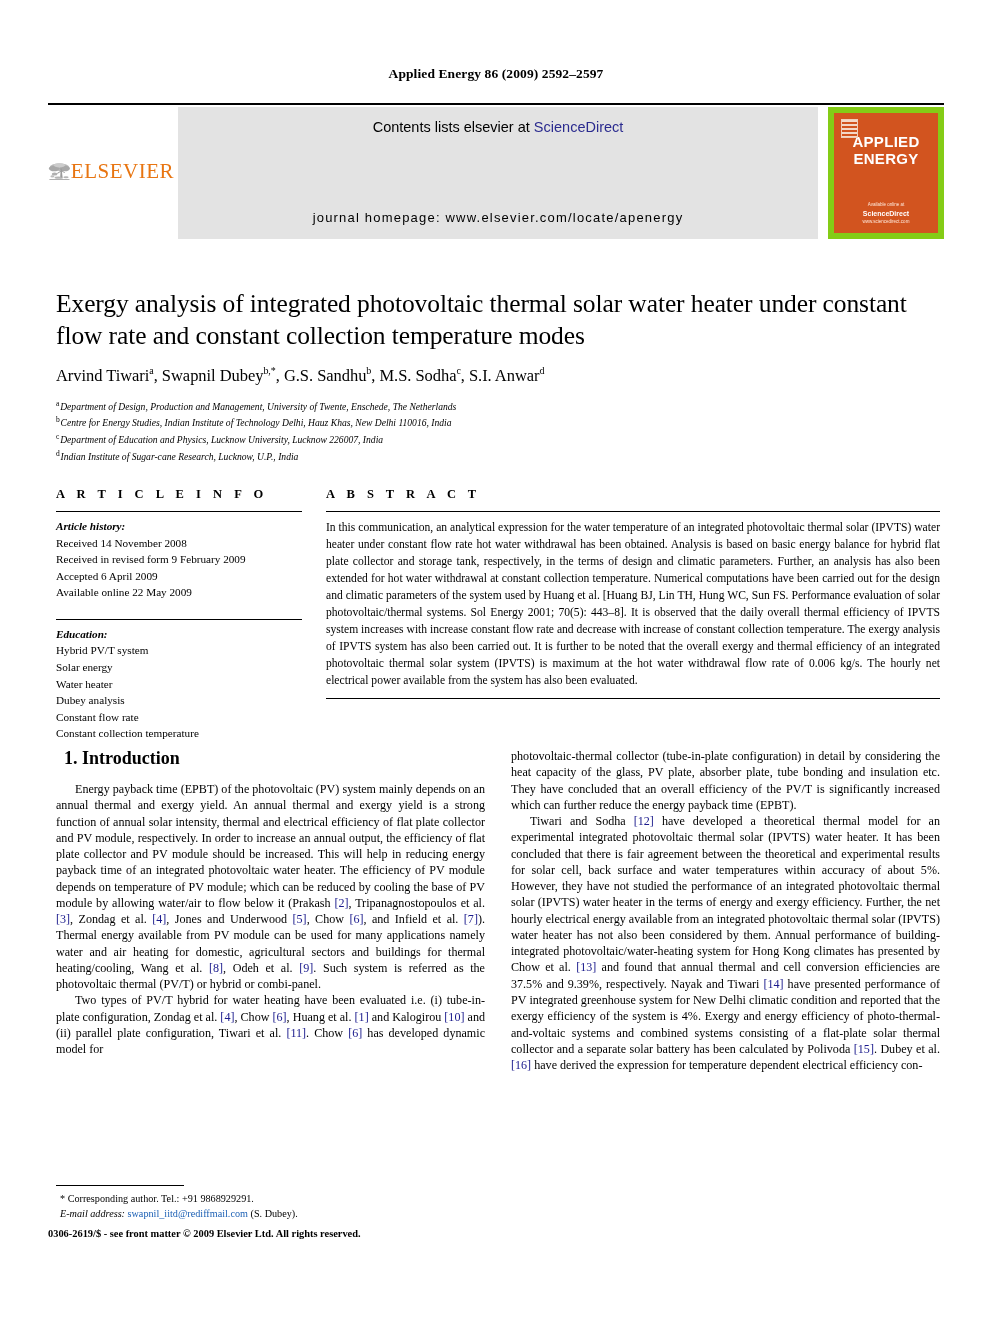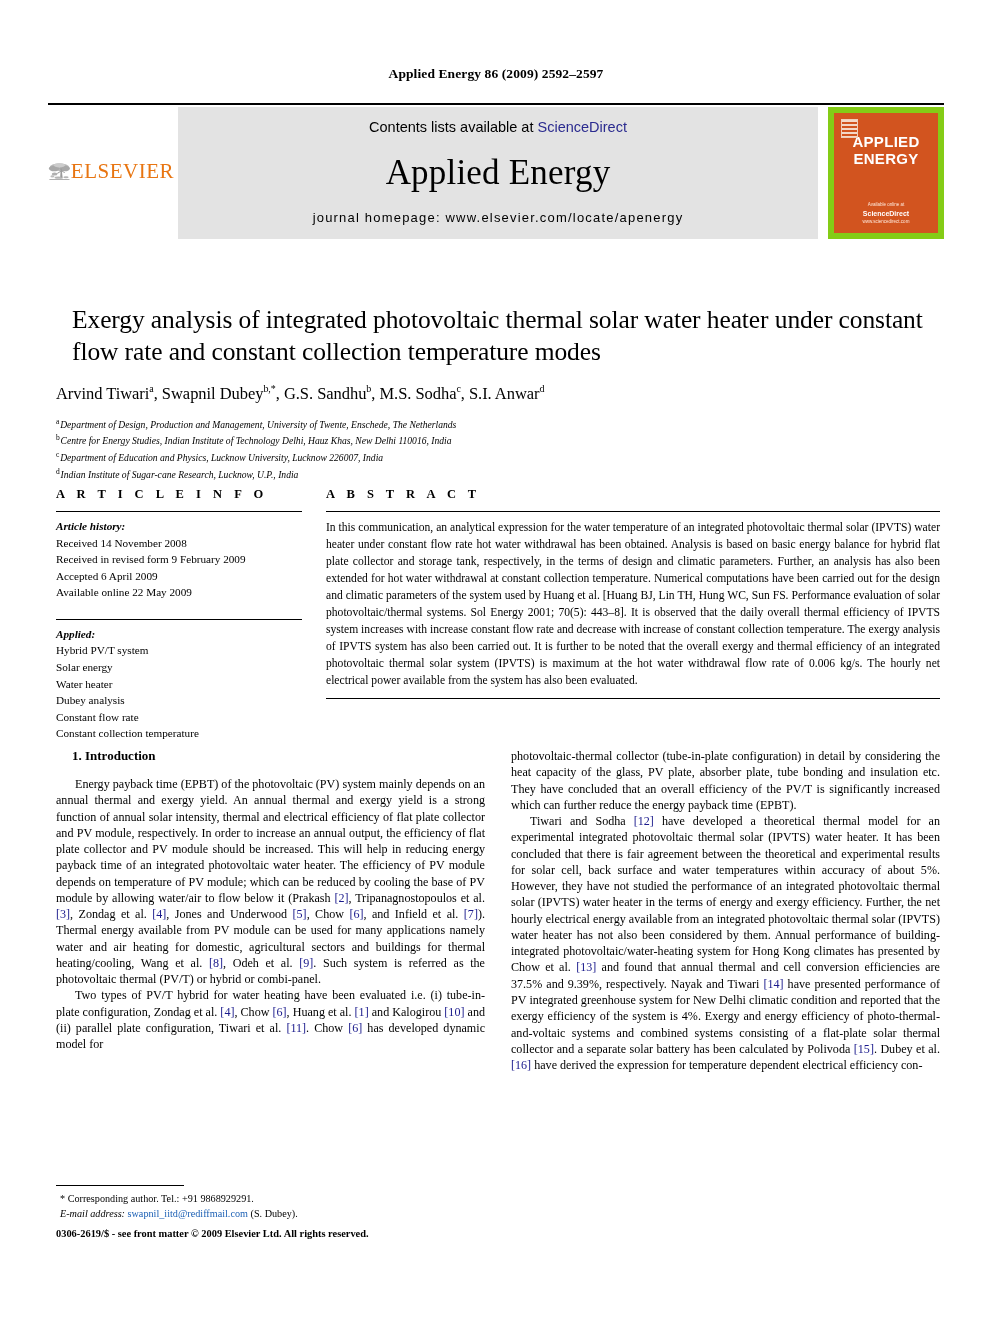--- a/index.html
+++ b/index.html
@@ -141,21 +141,21 @@
   .title-block {
     position: absolute;
     top: 288px;
     left: 56px;
     width: 884px;
   }
   .paper-title {
     font-size: 25.5px;
     line-height: 1.24;
     font-weight: normal;
-    margin: 16px;
+    margin: 0;
     letter-spacing: -0.1px;
   }
   .authors {
     margin-top: 14px;
     font-size: 16.5px;
     letter-spacing: -0.05px;
   }
   .authors sup { font-size: 10px; }
   .affiliations {
     margin-top: 12px;
@@ -212,23 +212,23 @@
   .body-cols {
     position: absolute;
     top: 748px;
     left: 56px;
     width: 884px;
     display: flex;
     gap: 26px;
   }
   .bcol { width: 429px; flex: 0 0 429px; position: relative; }
   .sec-title {
-    font-size: 13px;
-    font-weight: bold;
-    margin: 0 0 12px 16px;
+    font-size: 18px;
+    font-weight: bold;
+    margin: 0 0 12px 8px;
     font-family: "Liberation Serif", serif;
   }
   .bcol p {
     margin: 0;
     font-size: 12.1px;
     line-height: 1.345;
     text-align: justify;
     text-indent: 19px;
   }
   .bcol p.noindent { text-indent: 0; }
@@ -252,21 +252,21 @@
     line-height: 1.45;
     padding-left: 12px;
     text-indent: -8px;
   }
   .footnote-text .fn-email { font-style: italic; }
 
   
   .page-footer {
     position: absolute;
     top: 1227px;
-    left: 56px;
+    left: 48px;
     width: 520px;
     font-size: 10.4px;
     line-height: 1.42;
     font-weight: bold;
   }
 </style>
 </head>
 <body>
 
 <div class="page">
@@ -291,22 +291,21 @@
             <ellipse cx="46" cy="72" rx="16" ry="5" fill="#b5b5b5"></ellipse>
             <ellipse cx="82" cy="70" rx="12" ry="5" fill="#b5b5b5"></ellipse>
             <rect x="6" y="78" width="92" height="2.2" fill="#6e6e6e"></rect>
             <rect x="10" y="81" width="84" height="1.2" fill="#9a9a9a"></rect>
           </g>
         </svg>
         <div class="elsevier-word">ELSEVIER</div>
       </div>
 
       <div class="masthead-center">
-        <div class="contents-line"><span>Contents lists available at </span><span class="sd-link">ScienceDirect</span></div>
-        <div class="journal-title">Applied Energy</div>
+        <div class="contents-line"><span>Contents lists elsevier at </span><span class="sd-link">ScienceDirect</span></div>
         <div class="homepage-line">journal homepage: www.elsevier.com/locate/apenergy</div>
       </div>
 
       <div class="cover-thumb">
         <div class="cover-elsevier-mark"></div>
         <div class="cover-title">
           <div>APPLIED</div>
           <div>ENERGY</div>
         </div>
         <div class="cover-footer">
@@ -340,21 +339,21 @@
       <div class="info-body">
         <div class="info-heading">Article history:</div>
         <div>Received 14 November 2008</div>
         <div>Received in revised form 9 February 2009</div>
         <div>Accepted 6 April 2009</div>
         <div>Available online 22 May 2009</div>
       </div>
       <div class="info-gap"></div>
       <div class="info-rule2"></div>
       <div class="info-body keywords">
-        <div class="info-heading">Applied:</div>
+        <div class="info-heading">Education:</div>
         <div>Hybrid PV/T system</div>
         <div>Solar energy</div>
         <div>Water heater</div>
         <div>Dubey analysis</div>
         <div>Constant flow rate</div>
         <div>Constant collection temperature</div>
       </div>
     </div>
 
     <div class="col-abstract">

